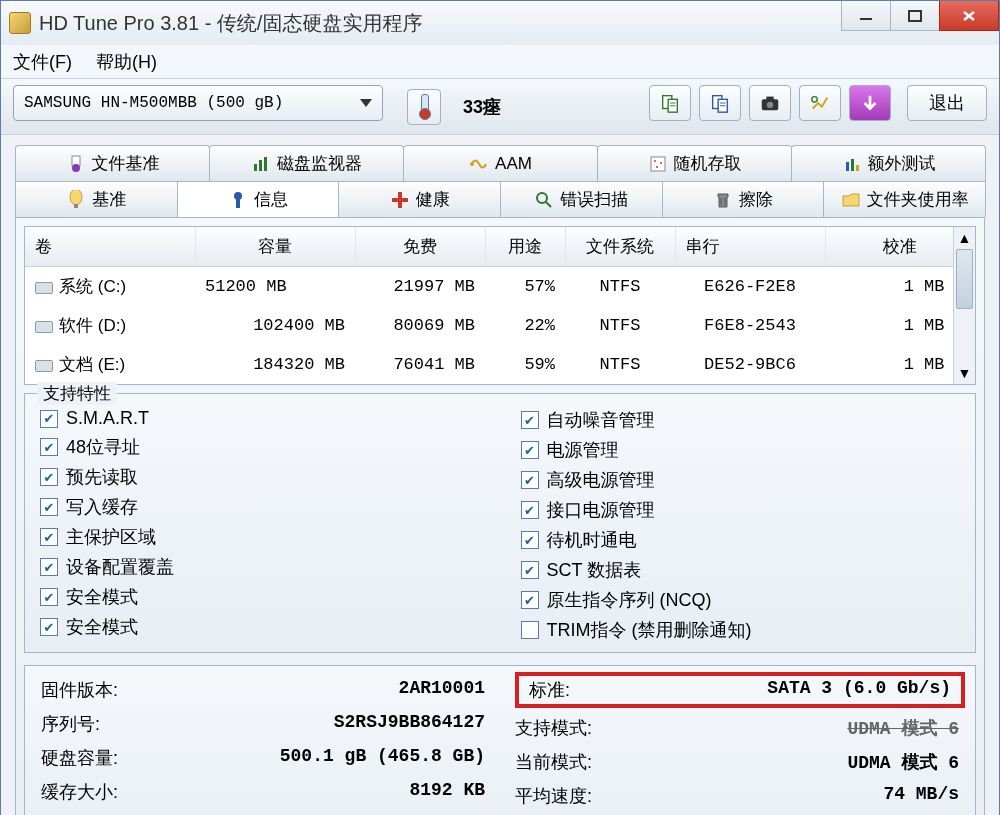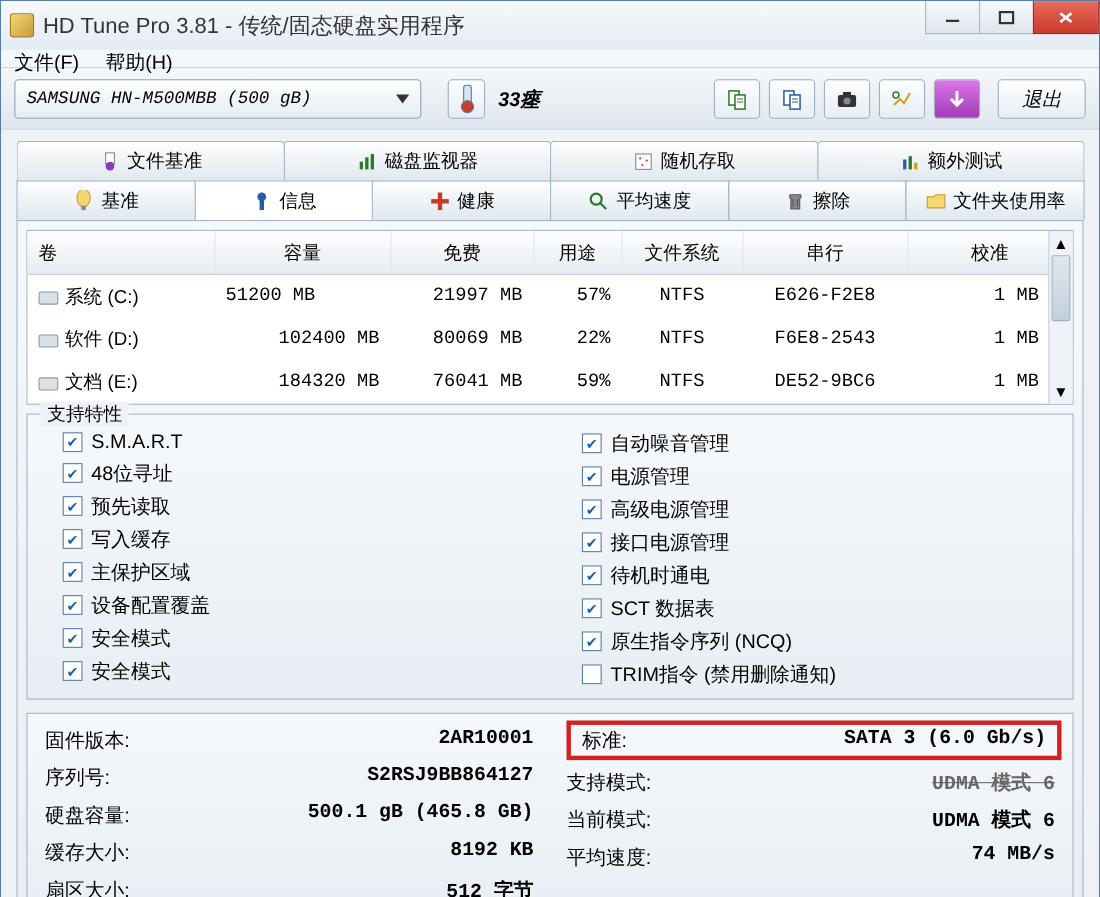--- a/index.html
+++ b/index.html
@@ -5,26 +5,26 @@
 * { box-sizing: border-box; margin: 0; padding: 0; }
 body { font-family: "Microsoft YaHei", "SimSun", Tahoma, sans-serif; font-size: 14px; background: #fff; }
 .window { width: 1000px; background: linear-gradient(to bottom, #e8eef5, #d6dfe8); border: 1px solid #5a7ca8; }
 .titlebar { height: 44px; display: flex; align-items: center; padding: 0 8px; background: linear-gradient(to bottom, #f7f9fc, #e3ebf3); position: relative; }
 .titlebar .hd-icon { width: 22px; height: 22px; background: linear-gradient(135deg, #f5d76e, #c89b3c); border-radius: 3px; margin-right: 8px; border: 1px solid #a57c1b; }
 .titlebar .title { font-size: 20px; color: #333; }
 .winbtns { position: absolute; right: 0; top: 0; display: flex; }
 .winbtn { width: 50px; height: 30px; display: flex; align-items: center; justify-content: center; border: 1px solid #a7b5c5; border-top: none; background: linear-gradient(to bottom, #f5f8fb, #dfe6ed); margin-left: -1px; cursor: pointer; }
 .winbtn.close { width: 60px; background: linear-gradient(to bottom, #e76b5c, #c93a2a); border-color: #a82a1a; color: #fff; border-top-right-radius: 0; }
 .winbtn svg { width: 18px; height: 14px; }
-.menubar { height: 17px; display: flex; align-items: flex-start; padding: 0 12px; gap: 24px; background: #f3f6fa; border-bottom: 1px solid #c5d0dc; font-size: 18px; }
+.menubar { height: 34px; display: flex; align-items: center; padding: 0 12px; gap: 24px; background: #f3f6fa; border-bottom: 1px solid #c5d0dc; font-size: 18px; }
 .menubar span { cursor: pointer; }
-.toolbar { height: 56px; display: flex; align-items: center; padding: 6px 12px; gap: 8px; background: linear-gradient(to bottom, #f5f8fb, #dfe6ed); border-bottom: 1px solid #c5d0dc; font-style: italic; }
+.toolbar { height: 56px; display: flex; padding: 6px 12px; gap: 8px; background: linear-gradient(to bottom, #f5f8fb, #dfe6ed); border-bottom: 1px solid #c5d0dc; }
 .drive-select { display: flex; align-items: center; width: 370px; height: 36px; background: linear-gradient(to bottom, #fdfefe, #e6edf3); border: 1px solid #8fa3b9; border-radius: 4px; padding: 0 10px; font-family: "Courier New", monospace; font-size: 16px; justify-content: space-between; cursor: pointer; }
 .drive-select .arrow { border-left: 6px solid transparent; border-right: 6px solid transparent; border-top: 8px solid #333; }
-.temp-block { display: flex; align-items: center; gap: 12px; margin-left: 16px; }
+.temp-block { display: flex; align-items: center; gap: 22px; margin-left: 16px; }
 .thermo-box { width: 34px; height: 36px; border: 1px solid #9eb0c3; border-radius: 4px; background: linear-gradient(to bottom, #fdfefe, #e6edf3); display: flex; align-items: center; justify-content: center; }
 .thermo { width: 10px; height: 26px; position: relative; }
 .thermo::before { content: ""; position: absolute; left: 2px; top: 0; width: 6px; height: 18px; background: #d8e6f2; border: 1px solid #5a7ca8; border-radius: 3px 3px 0 0; }
 .thermo::after { content: ""; position: absolute; left: 0; bottom: 0; width: 10px; height: 10px; background: #c93a2a; border: 1px solid #5a7ca8; border-radius: 50%; }
 .temp-val { font-size: 18px; font-weight: bold; }
 .spacer { flex: 1; }
 .tool-btn { width: 42px; height: 36px; border: 1px solid #9eb0c3; border-radius: 4px; background: linear-gradient(to bottom, #fdfefe, #e6edf3); display: flex; align-items: center; justify-content: center; cursor: pointer; }
 .tool-btn svg { width: 22px; height: 22px; }
 .exit-btn { width: 80px; height: 36px; border: 1px solid #9eb0c3; border-radius: 4px; background: linear-gradient(to bottom, #fdfefe, #e6edf3); display: flex; align-items: center; justify-content: center; cursor: pointer; font-size: 18px; margin-left: 8px; }
 .content { padding: 10px 14px 14px 14px; background: #eef2f6; }
@@ -37,21 +37,21 @@
 .table-wrapper { position: relative; border: 1px solid #a7b5c5; background: #fff; }
 .vol-table { width: 100%; border-collapse: collapse; font-size: 17px; }
 .vol-table th { text-align: left; padding: 8px 10px; font-weight: normal; background: linear-gradient(to bottom, #fdfefe, #e6ecf2); border-bottom: 1px solid #c5d0dc; border-right: 1px solid #e0e6ec; }
 .vol-table td { padding: 8px 10px; font-family: "Courier New", monospace; font-size: 17px; }
 .vol-table td.name { font-family: inherit; }
 .vol-table .vicon { width: 18px; height: 12px; display: inline-block; background: #d8e0e8; border: 1px solid #8a9aa8; border-radius: 2px; vertical-align: middle; margin-right: 6px; }
 .scrollbar { position: absolute; right: 0; top: 0; bottom: 0; width: 22px; background: #eef2f6; border-left: 1px solid #c5d0dc; display: flex; flex-direction: column; }
 .scrollbar .sbtn { height: 22px; display: flex; align-items: center; justify-content: center; cursor: pointer; }
 .scrollbar .track { flex: 1; position: relative; }
 .scrollbar .thumb { position: absolute; left: 2px; right: 2px; top: 0; height: 60px; background: linear-gradient(to bottom, #dfe7ee, #c3d0dc); border: 1px solid #9eb0c3; border-radius: 2px; }
-.features { border: 1px solid #a7b5c5; background: linear-gradient(to bottom, #f5f8fb, #e8eef4); margin-top: 8px; padding: 8px 14px 10px 32px; position: relative; }
+.features { border: 1px solid #a7b5c5; background: linear-gradient(to bottom, #f5f8fb, #e8eef4); margin-top: 8px; padding: 8px 14px 10px 15px; position: relative; }
 .features .legend { position: absolute; top: -12px; left: 12px; background: #eef2f6; padding: 0 6px; font-size: 17px; }
 .feat-cols { display: flex; gap: 40px; }
 .feat-col { flex: 1; display: flex; flex-direction: column; gap: 6px; padding-top: 6px; }
 .feat-item { display: flex; align-items: center; gap: 8px; font-size: 18px; }
 .chk { width: 18px; height: 18px; border: 1px solid #5a7ca8; background: #fdfefe; display: inline-flex; align-items: center; justify-content: center; font-size: 13px; color: #1a5fa8; }
 .chk.unchecked { color: transparent; }
 .info-grid { border: 1px solid #a7b5c5; background: linear-gradient(to bottom, #f5f8fb, #e8eef4); margin-top: 12px; padding: 12px 16px; display: flex; gap: 30px; font-size: 18px; }
 .info-col { flex: 1; display: flex; flex-direction: column; gap: 10px; }
 .info-row { display: flex; justify-content: space-between; }
 .info-row .val { font-family: "Courier New", monospace; font-weight: bold; }
@@ -160,20 +160,29 @@
               <rect x="3" y="10" width="3" height="7" fill="#2a7a2a"></rect>
               <rect x="8" y="6" width="3" height="11" fill="#2a7a2a"></rect>
               <rect x="13" y="3" width="3" height="14" fill="#2a7a2a"></rect>
             </svg>
           </span>
           <span>磁盘监视器</span>
         </div>
         <div class="tab top-row">
           <span class="ticon">
             <svg width="20" height="20" viewBox="0 0 20 20">
+              <path d="M3 10 Q6 3 10 10 Q14 17 17 10" fill="none" stroke="#d4a017" stroke-width="2"></path>
+              <circle cx="3" cy="10" r="2" fill="#d4a017"></circle>
+            </svg>
+          </span>
+          <span>AAM</span>
+        </div>
+        <div class="tab top-row">
+          <span class="ticon">
+            <svg width="20" height="20" viewBox="0 0 20 20">
               <rect x="3" y="3" width="14" height="14" fill="#fff" stroke="#888"></rect>
               <circle cx="7" cy="7" r="1" fill="#c93a2a"></circle>
               <circle cx="13" cy="9" r="1" fill="#c93a2a"></circle>
               <circle cx="9" cy="13" r="1" fill="#c93a2a"></circle>
             </svg>
           </span>
           <span>随机存取</span>
         </div>
         <div class="tab top-row">
           <span class="ticon">
@@ -214,21 +223,21 @@
           </span>
           <span>健康</span>
         </div>
         <div class="tab">
           <span class="ticon">
             <svg width="20" height="20" viewBox="0 0 20 20">
               <circle cx="8" cy="8" r="5" fill="none" stroke="#2a7a2a" stroke-width="2"></circle>
               <line x1="12" y1="12" x2="17" y2="17" stroke="#2a7a2a" stroke-width="2"></line>
             </svg>
           </span>
-          <span>平均速度</span>
+          <span>错误扫描</span>
         </div>
         <div class="tab">
           <span class="ticon">
             <svg width="20" height="20" viewBox="0 0 20 20">
               <path d="M5 4 L15 4 L15 7 L14 7 L14 17 L6 17 L6 7 L5 7 Z" fill="#888" stroke="#555"></path>
               <line x1="8" y1="8" x2="8" y2="15" stroke="#555"></line>
               <line x1="12" y1="8" x2="12" y2="15" stroke="#555"></line>
             </svg>
           </span>
           <span>擦除</span>
@@ -247,21 +256,21 @@
 
       <div class="table-wrapper">
         <table class="vol-table">
           <thead>
               <tr>
             <th style="width:170px">卷</th>
             <th style="width:160px;text-align:center">容量</th>
             <th style="width:130px;text-align:center">免费</th>
             <th style="width:80px;text-align:center">用途</th>
             <th style="width:110px;text-align:center">文件系统</th>
-            <th style="width:150px;text-align:center">串行</th>
+            <th style="width:150px;">串行</th>
             <th style="text-align:center">校准</th>
           </tr>
             </thead>
           <tbody id="vol-body">
               <tr>
                 <td class="name"><span class="vicon"></span>系统 (C:)</td>
                 <td style="text-align:left">51200 MB</td>
                 <td style="text-align:right">21997 MB</td>
                 <td style="text-align:right">57%</td>
                 <td style="text-align:center">NTFS</td>

